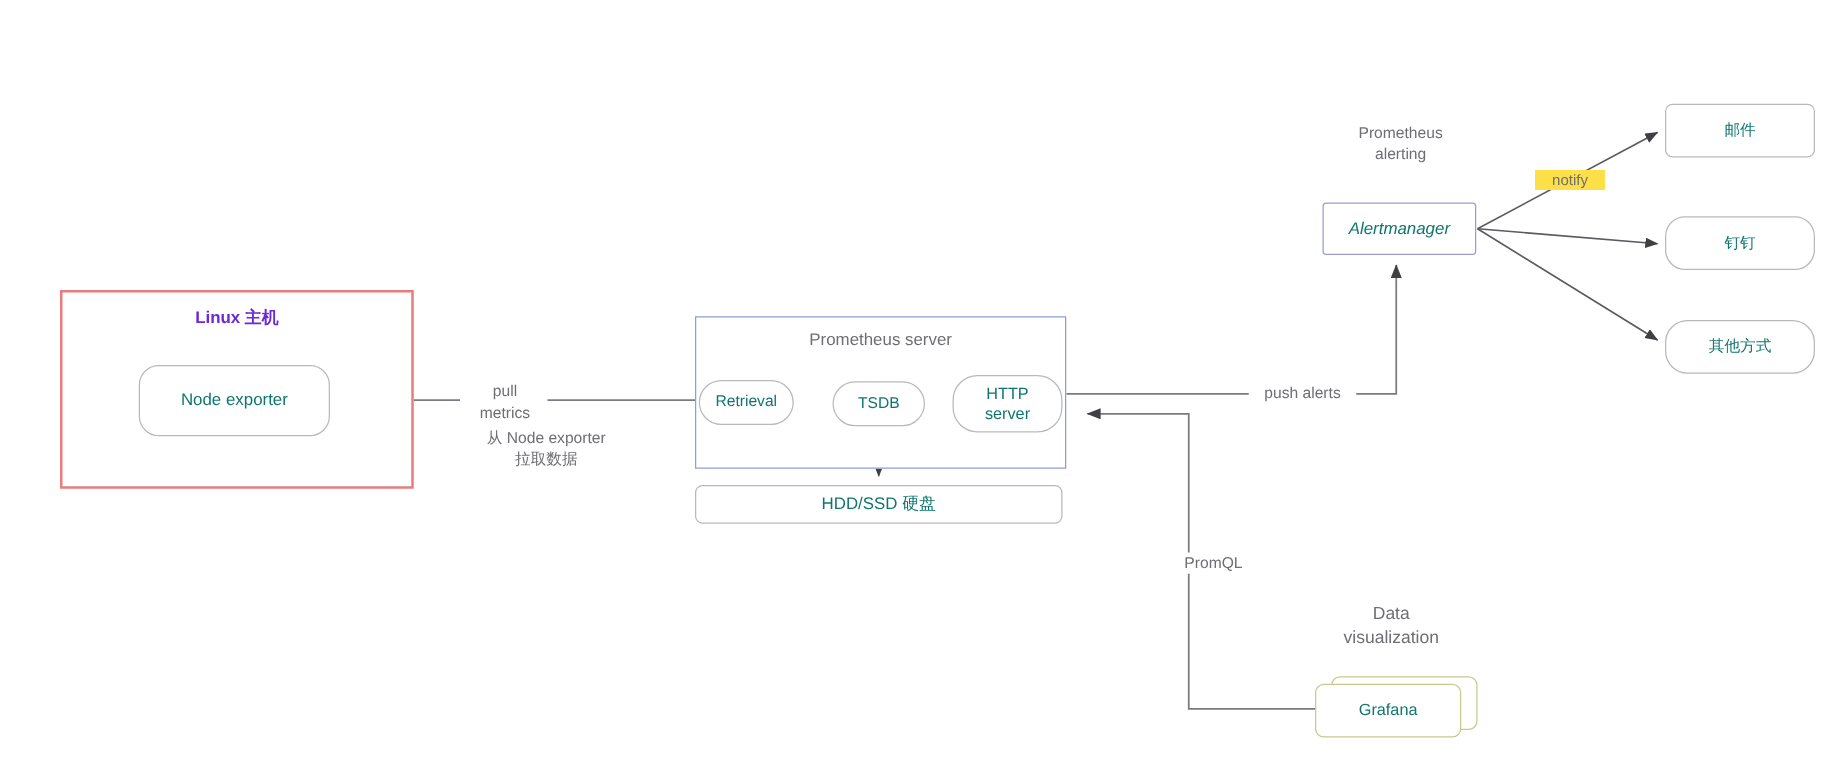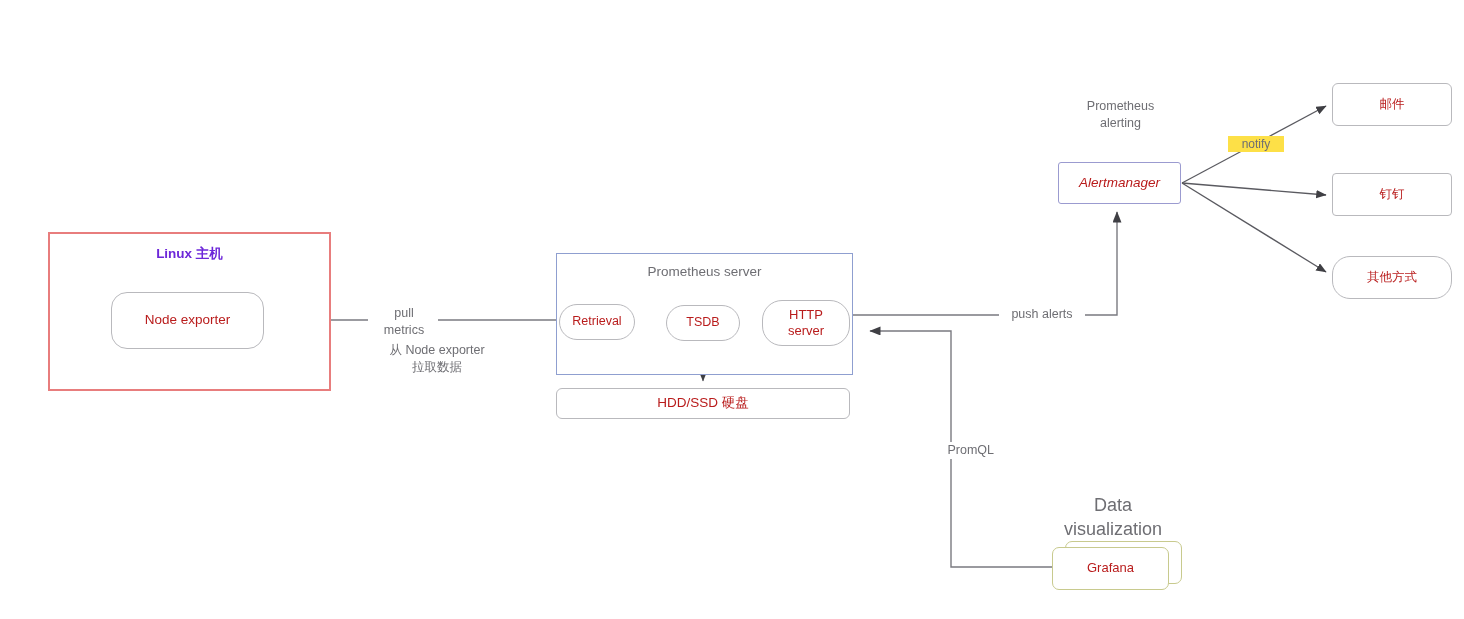--- a/index.html
+++ b/index.html
@@ -7,21 +7,21 @@
     width:1464px;height:619px;
     background:#ffffff;
     font-family:"Liberation Sans","DejaVu Sans",sans-serif;
     overflow:hidden;
     position:relative;
   }
   #stage{position:absolute;left:0;top:0;width:1464px;height:619px;}
   svg.edges{position:absolute;left:0;top:0;width:1464px;height:619px;pointer-events:none;}
 
   .node{position:absolute;box-sizing:border-box;display:flex;align-items:center;justify-content:center;
-        text-align:center;color:#b91c1c;background:#ffffff;line-height:1.25;}
+        text-align:center;color:#0f766e;background:#ffffff;line-height:1.25;}
   .lbl{position:absolute;color:#6e6e73;text-align:center;line-height:1.35;white-space:pre-line;}
 
   
   #linux-host{left:48px;top:232px;width:283px;height:159px;border:2px solid #e87d7d;background:#fff;}
   #linux-host-title{left:48px;top:245px;width:283px;font-size:13.5px;font-weight:bold;color:#6d28d9;}
   #node-exporter{left:111px;top:292px;width:153px;height:57px;border:1px solid #b9b9bd;border-radius:16px;font-size:13.5px;}
 
   
   #prom-server{left:556px;top:253px;width:297px;height:122px;border:1.5px solid #8f9fd0;background:#fff;}
   #prom-server-title{left:556px;top:263px;width:297px;font-size:13.5px;}
@@ -29,27 +29,27 @@
   #tsdb{left:666px;top:305px;width:74px;height:36px;border:1px solid #b9b9bd;border-radius:18px;font-size:12.5px;}
   #http-server{left:762px;top:300px;width:88px;height:46px;border:1px solid #b9b9bd;border-radius:20px;font-size:13px;}
   #hdd{left:556px;top:388px;width:294px;height:31px;border:1px solid #b9b9bd;border-radius:6px;font-size:13.5px;}
 
   
   #alertmanager{left:1058px;top:162px;width:123px;height:42px;border:1.5px solid #9b9bd0;border-radius:3px;font-size:13.5px;font-style:italic;}
   #prom-alerting-label{left:1053px;top:98px;width:135px;font-size:12.5px;}
 
   
   #target-email{left:1332px;top:83px;width:120px;height:43px;border:1px solid #b9b9bd;border-radius:6px;font-size:12.5px;}
-  #target-dingtalk{left:1332px;top:173px;width:120px;height:43px;border:1px solid #b9b9bd;border-radius:4px;font-size:12.5px;text-align:right;}
+  #target-dingtalk{left:1332px;top:173px;width:120px;height:43px;border:1px solid #b9b9bd;border-radius:16px;font-size:12.5px;text-align:right;}
   #target-other{left:1332px;top:256px;width:120px;height:43px;border:1px solid #b9b9bd;border-radius:18px;font-size:12.5px;}
 
   
   #grafana-back{left:1065px;top:541px;width:117px;height:43px;border:1.5px solid #c8ca8e;border-radius:7px;background:#fff;}
   #grafana{left:1052px;top:547px;width:117px;height:43px;border:1.5px solid #c8ca8e;border-radius:7px;font-size:13px;background:#fff;}
-  #data-viz-label{left:1048px;top:481px;width:130px;font-size:18px;margin-top:12px;}
+  #data-viz-label{left:1048px;top:481px;width:130px;font-size:14px;}
 
   
   #pull-metrics-label{left:368px;top:305px;width:72px;font-size:12.5px;}
   #pull-desc-label{left:342px;top:342px;width:190px;font-size:12.5px;}
   #push-alerts-label{left:999px;top:306px;width:86px;font-size:12.5px;background:#fff;}
   #promql-label{left:908px;top:442px;width:86px;font-size:12.5px;background:#fff;text-align:right;}
   #notify-label{left:1228px;top:136px;width:56px;font-size:12px;background:#fde047;}
 </style>
 </head>
 <body>

